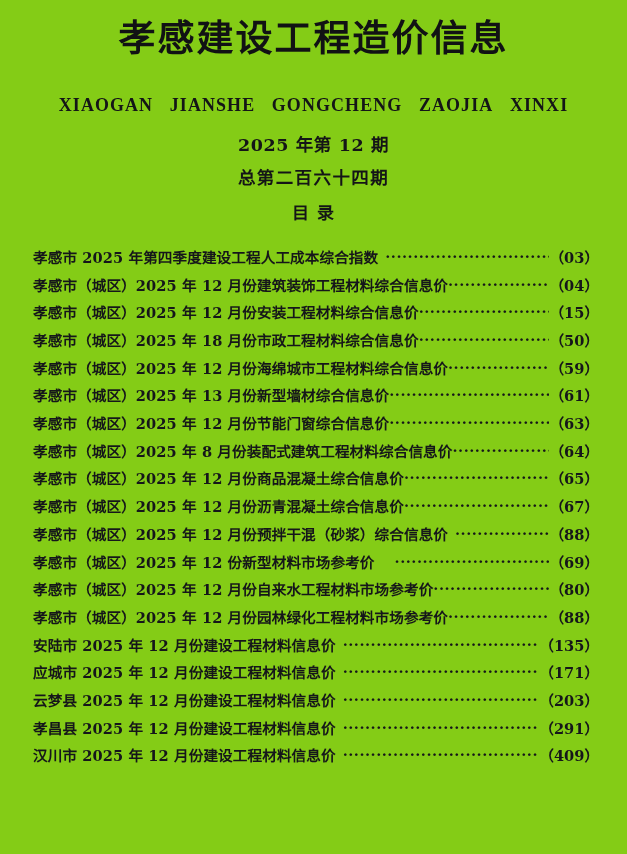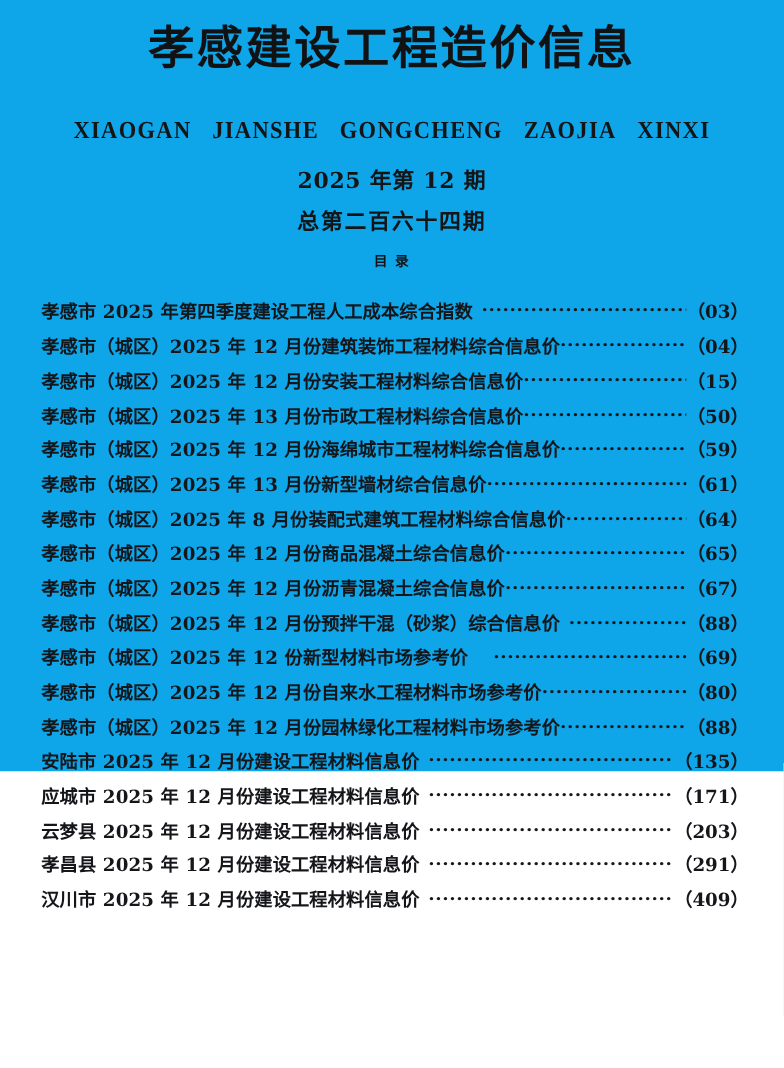--- a/index.html
+++ b/index.html
@@ -13,24 +13,24 @@
     height: 854px;
     overflow: hidden;
     font-family: "DejaVu Serif", "Liberation Serif", serif;
     color: #17181a;
     -webkit-font-smoothing: antialiased;
   }
 
   .page {
     position: relative;
     width: 627px;
-    height: 617px;
+    height: 854px;
     box-sizing: border-box;
     padding: 0;
-    background: #0ea5e9;
+    background: #84cc16;
   }
 
   
   .masthead {
     text-align: center;
   }
 
   .cover-title {
     margin: 0;
     padding-top: 17px;
@@ -72,21 +72,21 @@
     font-size: 17.5px;
     font-weight: 700;
     letter-spacing: 1.4px;
     line-height: 1.25;
     color: #141517;
   }
 
   .toc-heading {
     margin: 0;
     padding-top: 13px;
-    font-size: 11px;
+    font-size: 17px;
     font-weight: 700;
     letter-spacing: 1px;
     line-height: 1.25;
     color: #141517;
   }
 
   
   .toc {
     margin: 16px;
     padding: 11px 12px 0 17px;
@@ -166,33 +166,38 @@
         <span class="toc-title">孝感市（城区）2025 年 12 月份建筑装饰工程材料综合信息价</span>
         <span class="toc-leader"></span>
         <span class="toc-pageno">（04）</span>
       </li>
       <li class="toc-entry">
         <span class="toc-title">孝感市（城区）2025 年 12 月份安装工程材料综合信息价</span>
         <span class="toc-leader"></span>
         <span class="toc-pageno">（15）</span>
       </li>
       <li class="toc-entry">
-        <span class="toc-title">孝感市（城区）2025 年 13 月份市政工程材料综合信息价</span>
+        <span class="toc-title">孝感市（城区）2025 年 18 月份市政工程材料综合信息价</span>
         <span class="toc-leader"></span>
         <span class="toc-pageno">（50）</span>
       </li>
       <li class="toc-entry">
         <span class="toc-title">孝感市（城区）2025 年 12 月份海绵城市工程材料综合信息价</span>
         <span class="toc-leader"></span>
         <span class="toc-pageno">（59）</span>
       </li>
       <li class="toc-entry">
         <span class="toc-title">孝感市（城区）2025 年 13 月份新型墙材综合信息价</span>
         <span class="toc-leader"></span>
         <span class="toc-pageno">（61）</span>
+      </li>
+      <li class="toc-entry">
+        <span class="toc-title">孝感市（城区）2025 年 12 月份节能门窗综合信息价</span>
+        <span class="toc-leader"></span>
+        <span class="toc-pageno">（63）</span>
       </li>
       <li class="toc-entry">
         <span class="toc-title">孝感市（城区）2025 年 8 月份装配式建筑工程材料综合信息价</span>
         <span class="toc-leader"></span>
         <span class="toc-pageno">（64）</span>
       </li>
       <li class="toc-entry">
         <span class="toc-title">孝感市（城区）2025 年 12 月份商品混凝土综合信息价</span>
         <span class="toc-leader"></span>
         <span class="toc-pageno">（65）</span>

